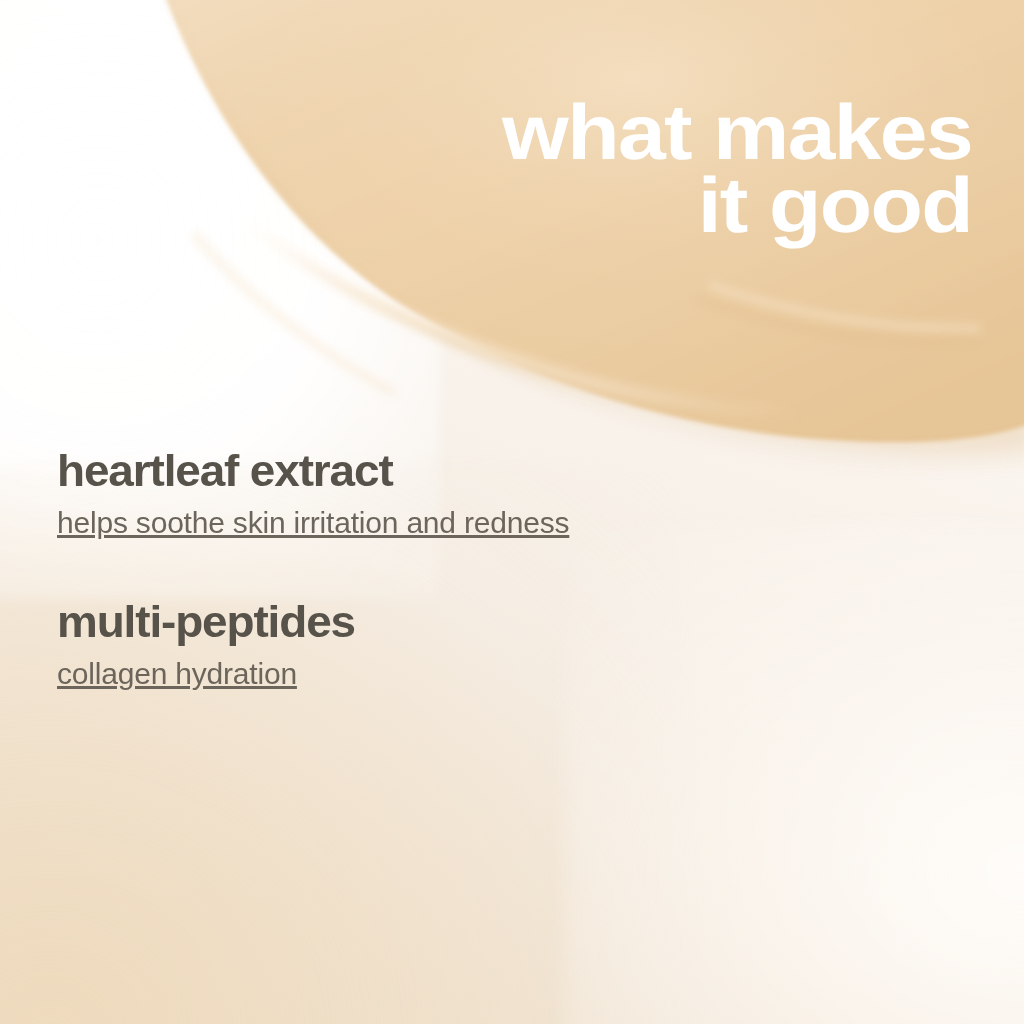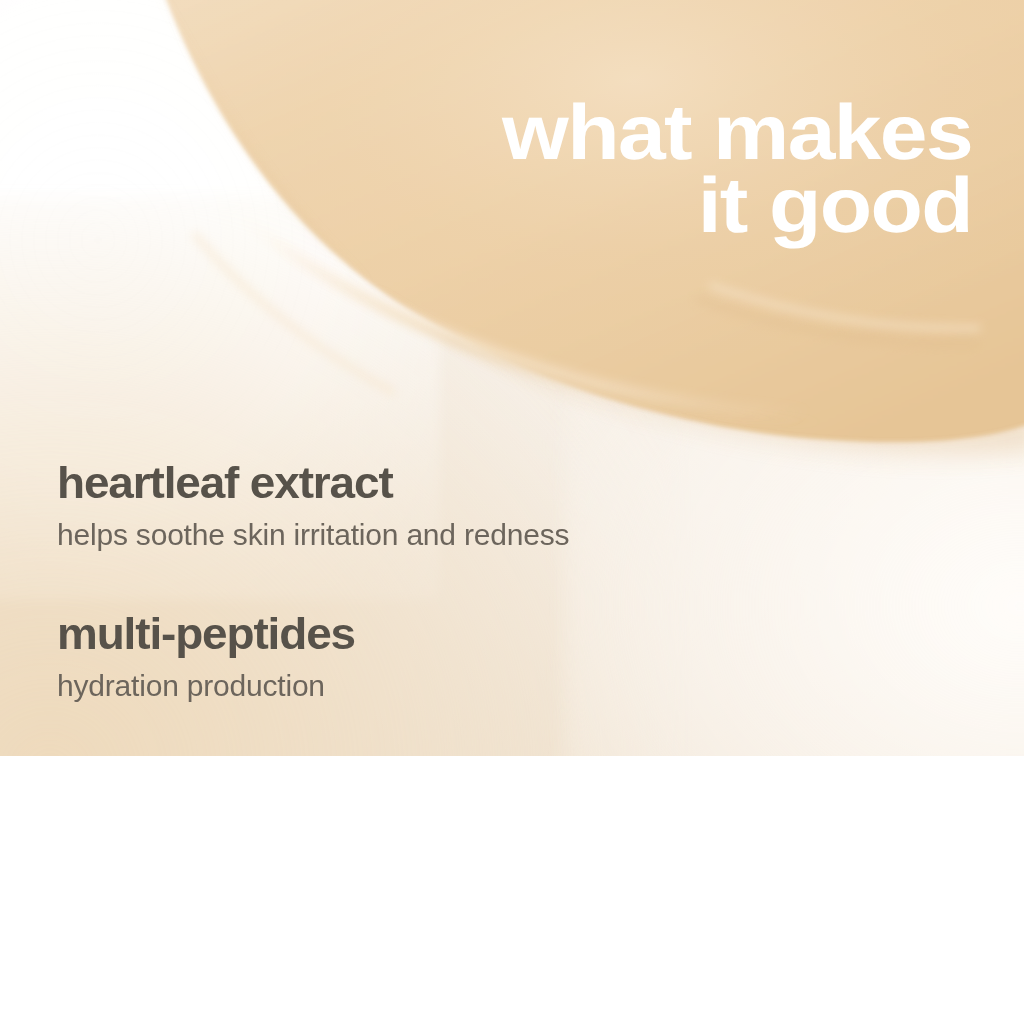--- a/index.html
+++ b/index.html
@@ -9,21 +9,21 @@
   body {
     width: 1024px;
     height: 1024px;
     overflow: hidden;
     font-family: "Liberation Sans", sans-serif;
   }
 
   #poster {
     position: relative;
     width: 1024px;
-    height: 756px;
+    height: 1024px;
     overflow: hidden;
     background: #FBF7F2;
   }
 
   
   .bg-base {
     position: absolute;
     inset: 0;
     background:
       linear-gradient(200deg,
@@ -111,21 +111,21 @@
   }
   .headline .hl-line {
     display: block;
     white-space: nowrap;
   }
 
   
   .ingredients {
     position: absolute;
     left: 57px;
-    top: 460px;
+    top: 448px;
     width: 820px;
   }
   .ing-item { margin-bottom: 56px; }
   .ing-item:last-child { margin-bottom: 16px; }
 
   .ing-title {
     color: #57524A;
     font-family: "Liberation Sans", sans-serif;
     font-weight: bold;
     font-size: 45px;
@@ -138,20 +138,21 @@
   }
   .ing-desc {
     color: #6C655C;
     font-family: "Liberation Sans", sans-serif;
     font-weight: 400;
     font-size: 30px;
     line-height: 1.33;
     letter-spacing: -0.2px;
     margin: 0;
     max-width: 620px;
+    text-decoration: underline;
   }
   .ing-desc .desc-line { display: block; white-space: nowrap; }
 </style>
 </head>
 <body>
 
 <div id="poster">
 
   <div class="bg-base"></div>
   <div class="bg-white-tl"></div>
@@ -247,19 +248,19 @@
       <h2 class="ing-title">heartleaf extract</h2>
       <p class="ing-desc">
         <span class="desc-line">helps soothe skin irritation and redness</span>
       </p>
     </div>
 
 
     <div class="ing-item">
       <h2 class="ing-title">multi-peptides</h2>
       <p class="ing-desc">
-        <span class="desc-line">hydration production</span>
+        <span class="desc-line">collagen hydration</span>
       </p>
     </div>
 
   </div>
 
 </div>
 
 </body></html>

